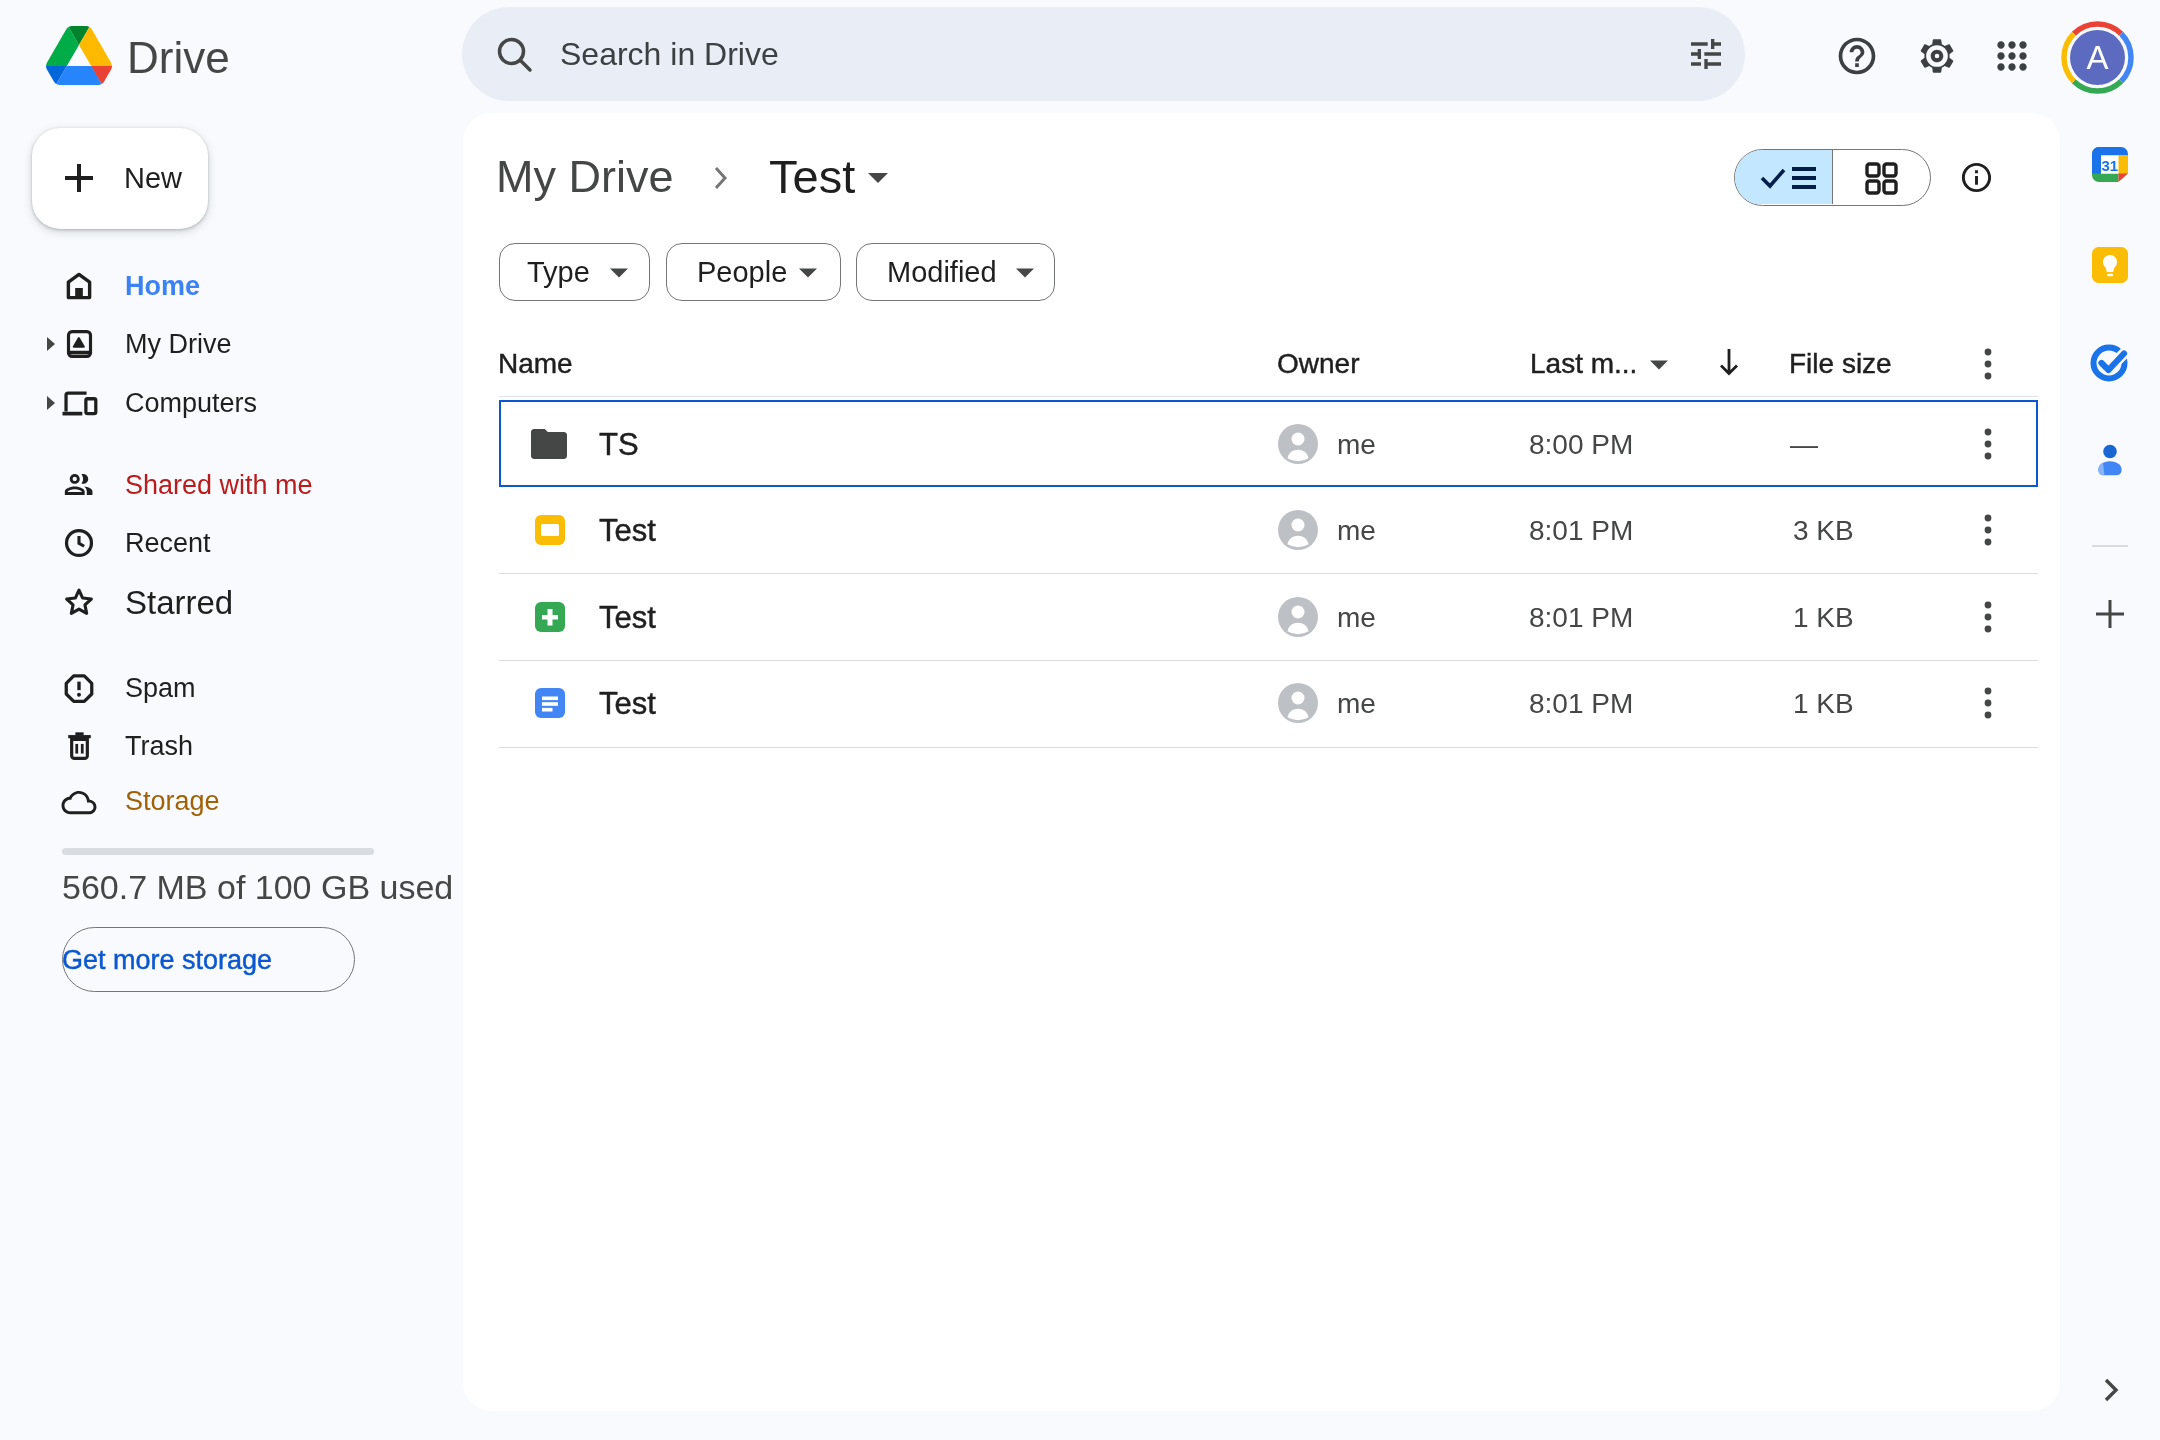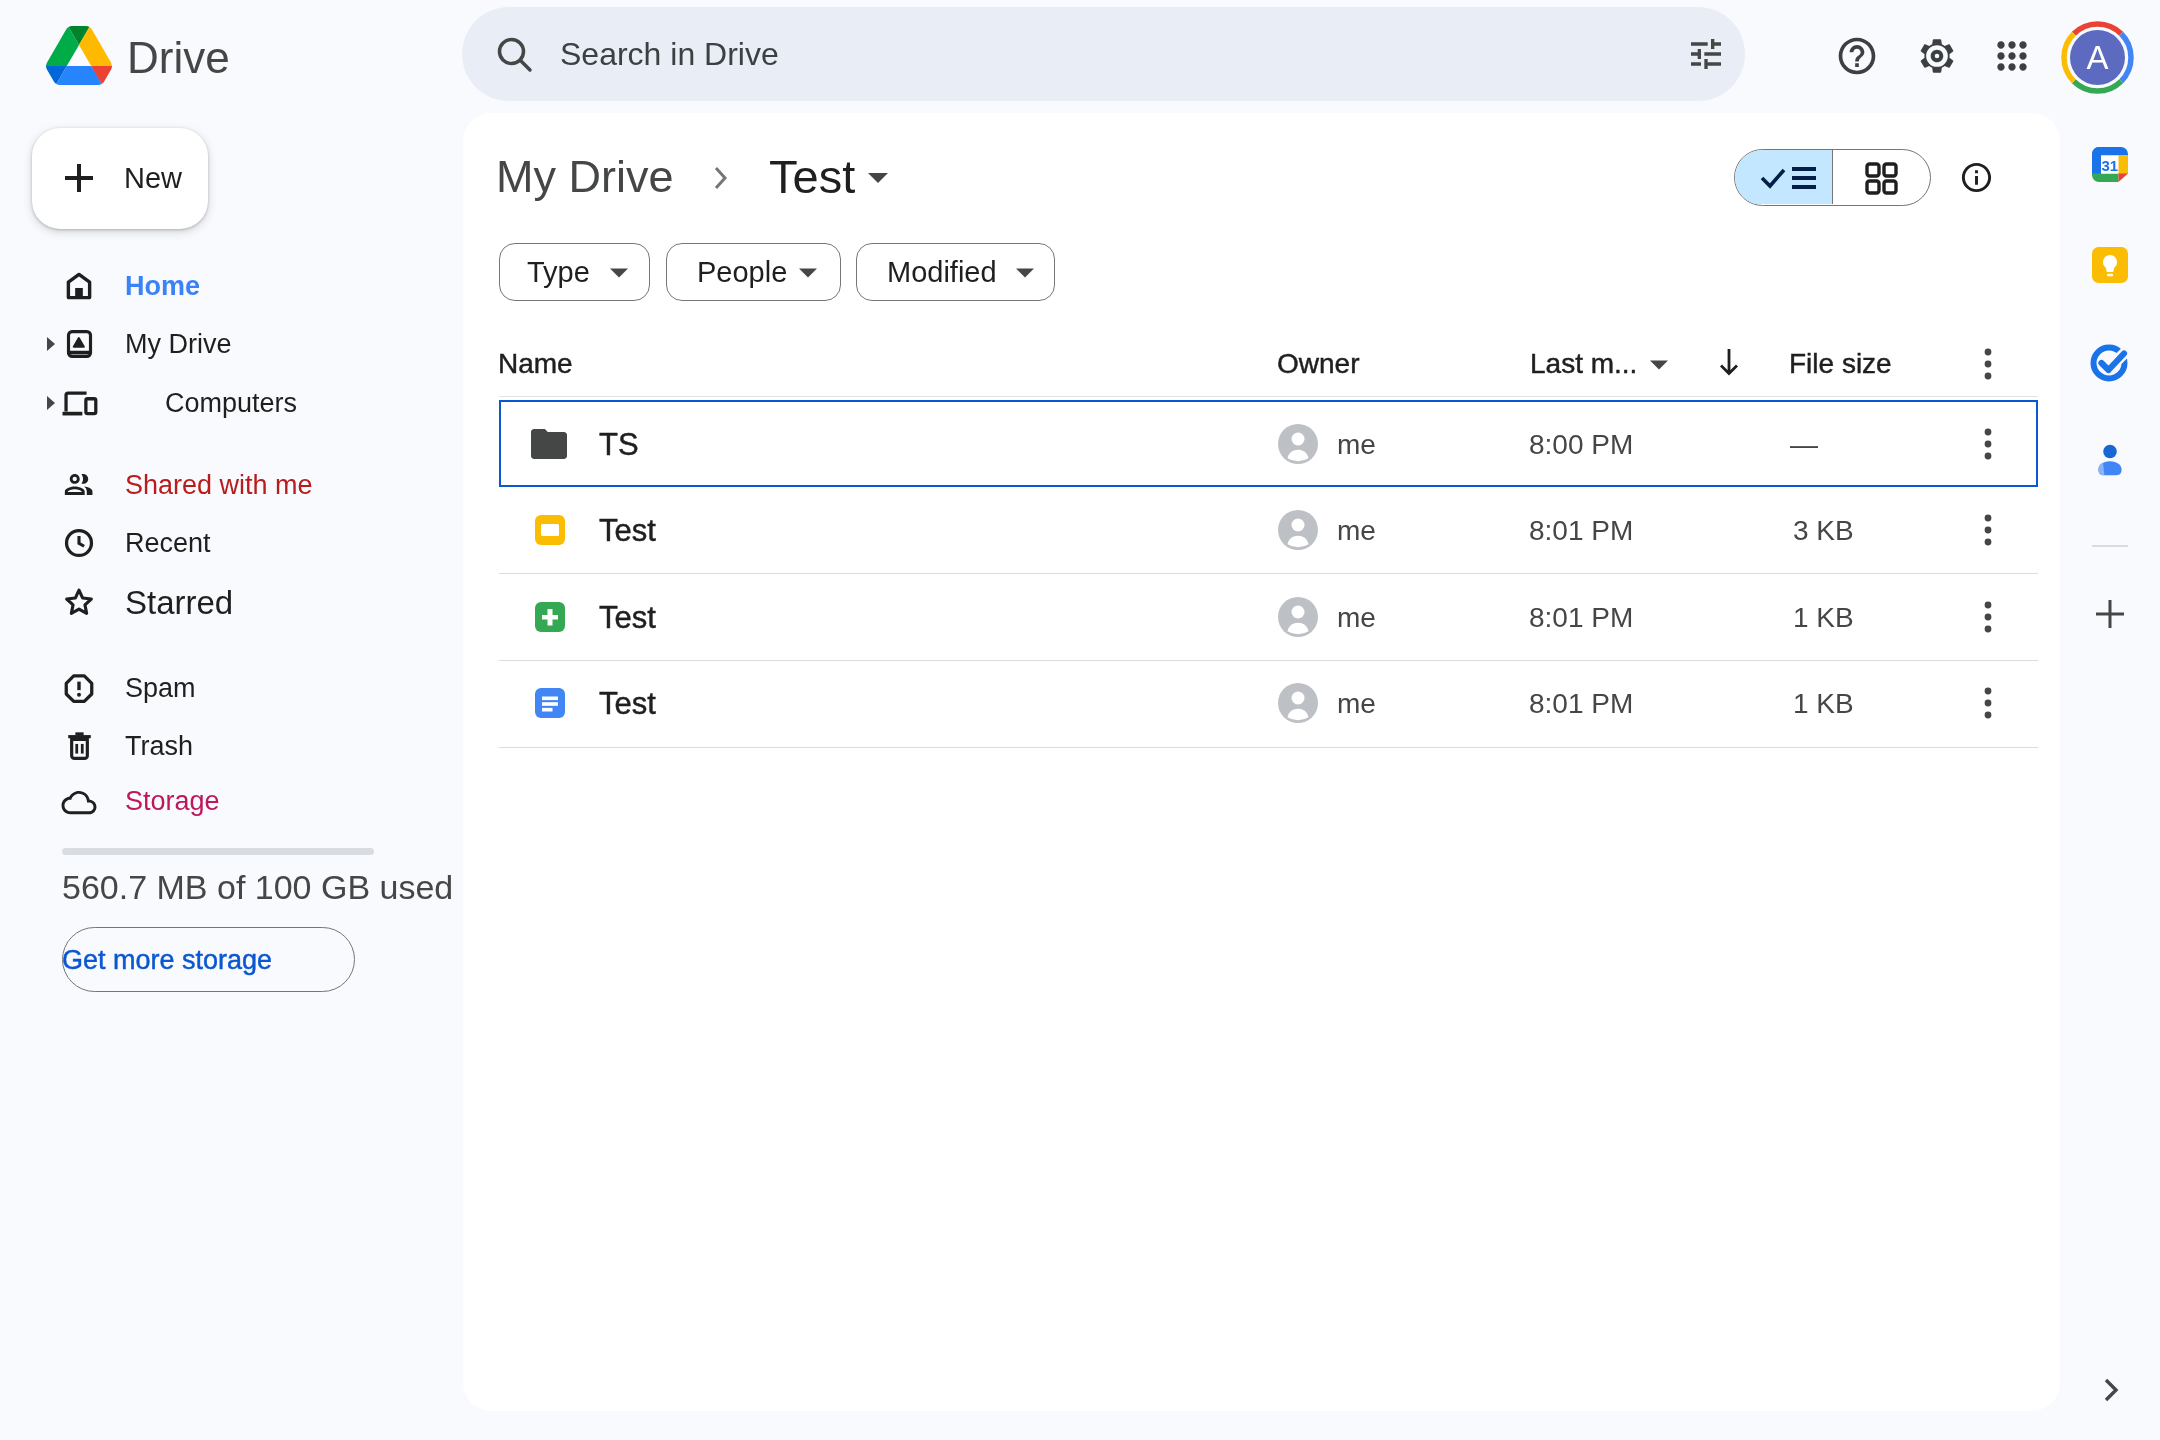--- a/index.html
+++ b/index.html
@@ -73,21 +73,21 @@
 <div class="abs" style="left:125px;top:330px;font-size:27px;line-height:29px;color:#1f1f1f;">My Drive</div>
 
 <svg class="abs" style="left:46px;top:395px" width="10" height="16" viewBox="0 0 10 16">
     <path d="M1 1 9 8 1 15z" fill="#444746"></path>
   </svg>
 <svg class="abs" style="left:61px;top:386px" width="37" height="34" viewBox="0 0 26 24">
   <path d="M3.5 18V6.5c0-.8.7-1.5 1.5-1.5h13" fill="none" stroke="#1f1f1f" stroke-width="2.3"></path>
   <path d="M1 19.5h14" stroke="#1f1f1f" stroke-width="2.6"></path>
   <rect x="17.5" y="9" width="7" height="10.5" rx="1.2" fill="none" stroke="#1f1f1f" stroke-width="2.3"></rect>
 </svg>
-<div class="abs" style="left:125px;top:389px;font-size:27px;line-height:29px;color:#1f1f1f;margin-left:40px;">Computers</div>
+<div class="abs" style="left:125px;top:389px;font-size:27px;line-height:29px;color:#1f1f1f;">Computers</div>
 
 <svg class="abs" style="left:62px;top:468px" width="34" height="34" viewBox="0 0 24 24" fill="#1f1f1f">
   <path d="M9 11.2c1.93 0 3.5-1.57 3.5-3.5S10.93 4.2 9 4.2 5.5 5.77 5.5 7.7 7.07 11.2 9 11.2zm0-5c.83 0 1.5.67 1.5 1.5s-.67 1.5-1.5 1.5-1.5-.67-1.5-1.5.67-1.5 1.5-1.5zM9 13c-2.34 0-7 1.17-7 3.5V19h14v-2.5C16 14.17 11.34 13 9 13zm5 4H4.1v-.4c.17-.6 2.7-1.6 4.9-1.6s4.73 1 4.9 1.6v.4zM15.6 13.1c1.07.84 1.9 1.97 1.9 3.4V19h4v-2.5c0-1.9-3.1-3.04-5.9-3.4zM15 11.2c1.93 0 3.5-1.57 3.5-3.5s-1.57-3.5-3.5-3.5c-.46 0-.9.09-1.3.25.73.91 1.17 2.03 1.17 3.25S14.43 10.04 13.7 10.95c.4.16.84.25 1.3.25z"></path>
 </svg>
 <div class="abs" style="left:125px;top:471px;font-size:27px;line-height:29px;color:#b91c1c;">Shared with me</div>
 
 <svg class="abs" style="left:62px;top:526px" width="34" height="34" viewBox="0 0 24 24" fill="none" stroke="#1f1f1f">
   <circle cx="12" cy="12" r="8.8" stroke-width="2.3"></circle>
   <path d="M12 7v5.2l3.6 2.1" stroke-width="2.2"></path>
 </svg>
@@ -110,21 +110,21 @@
   <line x1="3.8" y1="5.2" x2="20.2" y2="5.2" stroke-width="2.3"></line>
   <line x1="9" y1="3.2" x2="15" y2="3.2" stroke-width="2.3"></line>
   <line x1="10" y1="10.5" x2="10" y2="17.5" stroke-width="2"></line>
   <line x1="14" y1="10.5" x2="14" y2="17.5" stroke-width="2"></line>
 </svg>
 <div class="abs" style="left:125px;top:732px;font-size:27px;line-height:29px;color:#1f1f1f;">Trash</div>
 
 <svg class="abs" style="left:61px;top:788px" width="36" height="32" viewBox="0 0 24 22" fill="#1f1f1f">
   <path d="M19.35 8.04C18.67 4.59 15.64 2 12 2 9.11 2 6.6 3.64 5.35 6.04 2.34 6.36 0 8.91 0 12c0 3.31 2.69 6 6 6h13c2.76 0 5-2.24 5-5 0-2.64-2.05-4.78-4.65-4.96zM19 16H6c-2.21 0-4-1.79-4-4s1.79-4 4-4h.71C7.37 5.69 9.48 4 12 4c3.04 0 5.5 2.46 5.5 5.5v.5H19c1.66 0 3 1.34 3 3s-1.34 3-3 3z"></path>
 </svg>
-<div class="abs" style="left:125px;top:787px;font-size:27px;line-height:29px;color:#be185d;">Storage</div>
+<div class="abs" style="left:125px;top:787px;font-size:27px;line-height:29px;color:#a16207;">Storage</div>
 
 <div class="abs" style="left:62px;top:848px;width:312px;height:7px;border-radius:4px;background:#D9DDE2;"></div>
 <div class="abs" style="left:62px;top:873px;font-size:34px;line-height:29px;color:#444746;">560.7 MB of 100 GB used</div>
 <div class="abs" style="left:62px;top:927px;width:293px;height:65px;border-radius:33px;border:1.5px solid #747775;"></div>
 <div class="abs med" style="left:62px;top:946px;width:293px;text-align:left;font-size:27px;line-height:29px;color:#0B57D0;">Get more storage</div>
 
 <div class="abs" style="left:463px;top:113px;width:1597px;height:1298px;border-radius:28px;background:#fff;"></div>
 
 <div class="abs" style="left:496px;top:153px;font-size:45px;line-height:47px;color:#444746;">My Drive</div>
 <svg class="abs" style="left:708px;top:164px" width="24" height="28" viewBox="0 0 24 28">

